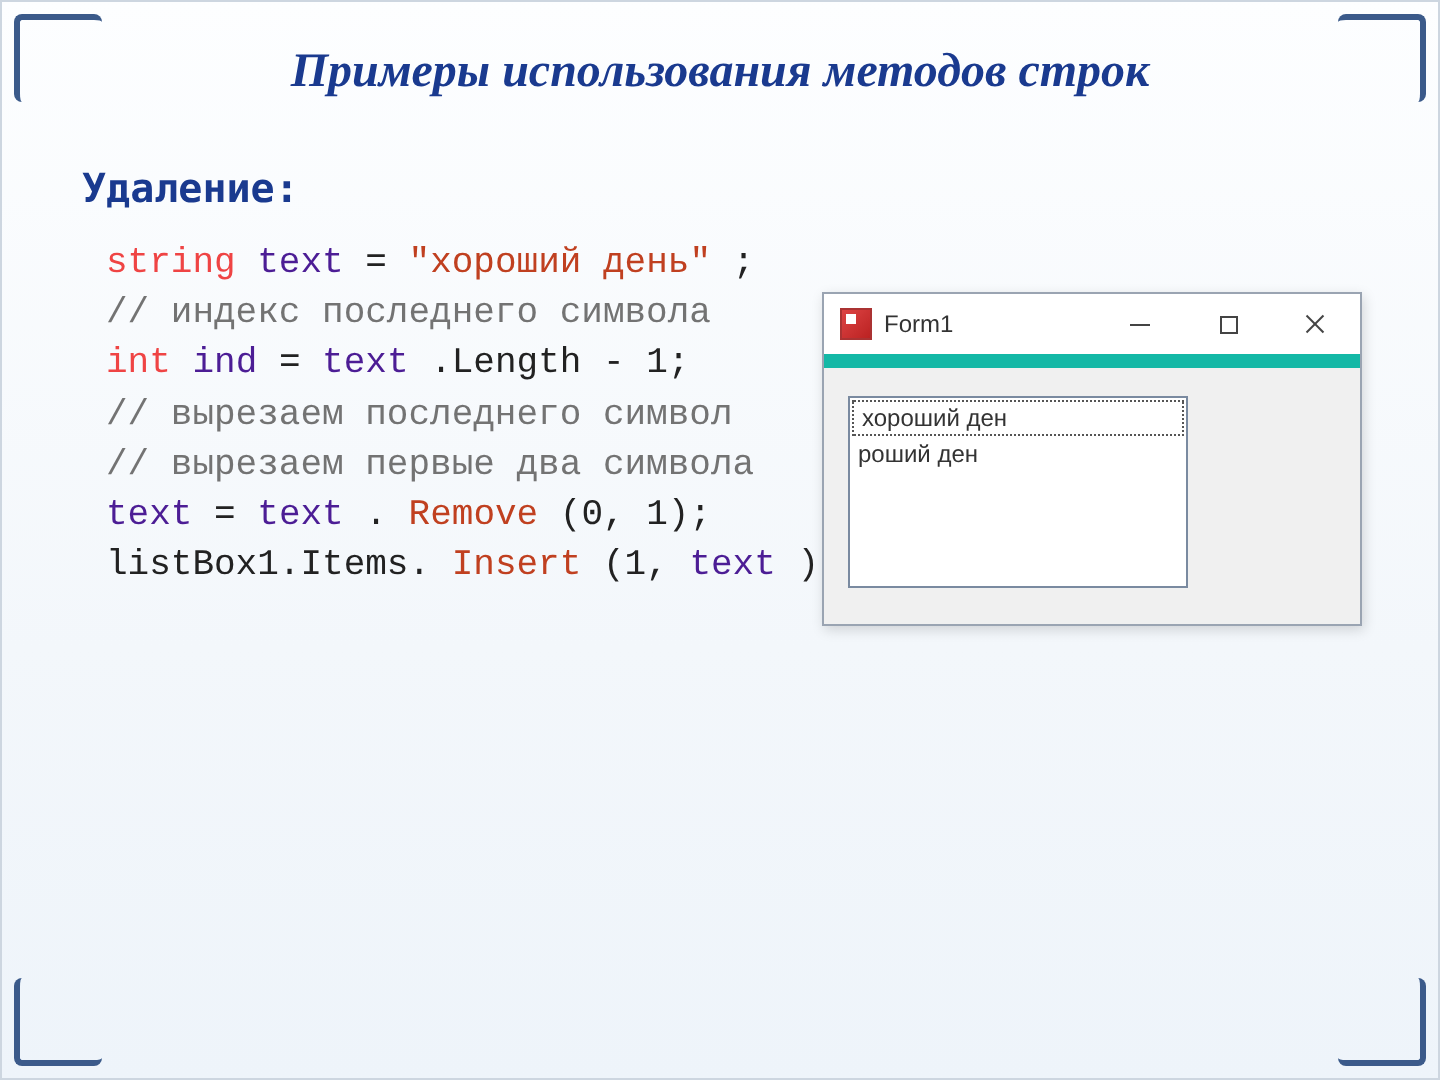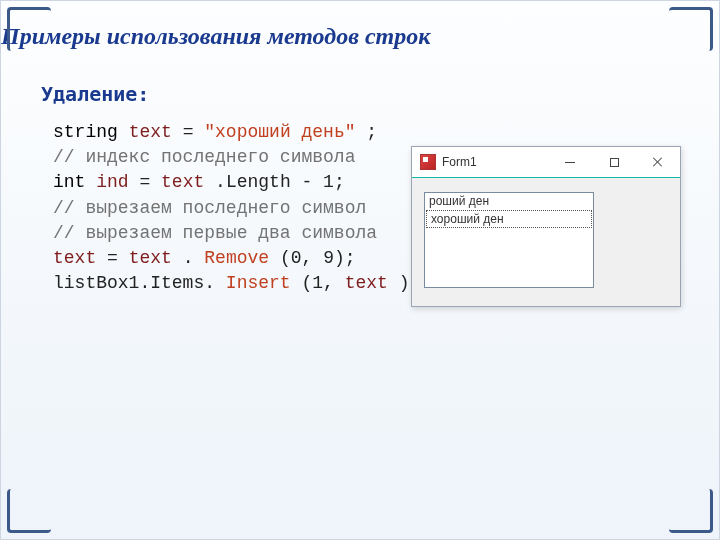--- a/index.html
+++ b/index.html
@@ -16,52 +16,52 @@
     border:3px solid #3b5a8a;border-radius:4px;
     box-sizing:border-box;
   }
   .corner.tl{top:6px;left:6px;border-right:none;border-bottom:none}
   .corner.tr{top:6px;right:6px;border-left:none;border-bottom:none}
   .corner.bl{bottom:6px;left:6px;border-right:none;border-top:none}
   .corner.br{bottom:6px;right:6px;border-left:none;border-top:none}
 
   .title{
     color:#1a3a8f;font-weight:bold;font-style:italic;
-    font-size:24px;
+    font-size:24px;text-align:center;
     margin-top:22px;
   }
   .subtitle{
     color:#1a3a8f;font-family:Consolas,monospace;
     font-size:20px;font-weight:bold;
     margin:32px 0 0 40px;
   }
 
   .code{
     font-family:Consolas,"Courier New",monospace;
     font-size:18px;line-height:1.4;
     margin:14px 0 0 52px;color:#222;
     white-space:nowrap;
   }
   .code div{margin:0}
-  .kw{color:#000000}
-  .vr{color:#7f1d1d}
+  .kw{color:#ef4444}
+  .vr{color:#4c1d95}
   .str{color:#c04020}
   .cm{color:#737373}
   .fn{color:#c04020}
 
   
   .form{
     position:absolute;top:145px;left:410px;
     width:268px;border:1px solid #9aa4b2;
     background:#f0f0f0;box-shadow:1px 2px 6px rgba(0,0,0,.15);
     font-family:"Segoe UI",Arial,sans-serif;font-size:12px;color:#333;
   }
   .titlebar{
     display:flex;align-items:center;height:30px;
-    background:#fff;border-bottom:1px solid #14b8a6;
+    background:#fff;border-bottom:7px solid #14b8a6;
   }
   .app-icon{
     width:16px;height:16px;margin:0 6px 0 8px;
     background:linear-gradient(135deg,#d44,#b22);
     border:1px solid #a33;box-sizing:border-box;position:relative;
   }
   .app-icon:before{content:"";position:absolute;top:2px;left:2px;width:5px;height:5px;background:#fff}
   .form-title{flex:1}
   .winbtn{
     width:44px;height:30px;display:flex;align-items:center;justify-content:center;
@@ -119,21 +119,21 @@
   </div>
   <div>
     <span class="cm">// вырезаем первые два символа</span>
   </div>
   <div>
     <span class="vr">text</span>
     <span> = </span>
     <span class="vr">text</span>
     <span>.</span>
     <span class="fn">Remove</span>
-    <span>(0, 9);</span>
+    <span>(0, 1);</span>
   </div>
   <div>
     <span>listBox1.Items.</span>
     <span class="fn">Insert</span>
     <span>(1, </span>
     <span class="vr">text</span>
     <span>);</span>
   </div>
 </div>
 
@@ -146,17 +146,17 @@
       </div>
     <div class="winbtn">
         <div class="square"></div>
       </div>
     <div class="winbtn close">
         <div class="xshape"></div>
       </div>
   </div>
   <div class="form-body">
     <div class="listbox">
+      <div class="item sel">хороший ден</div>
       <div class="item">роший ден</div>
-      <div class="item sel">хороший ден</div>
     </div>
   </div>
 </div>
 
 </body></html>

